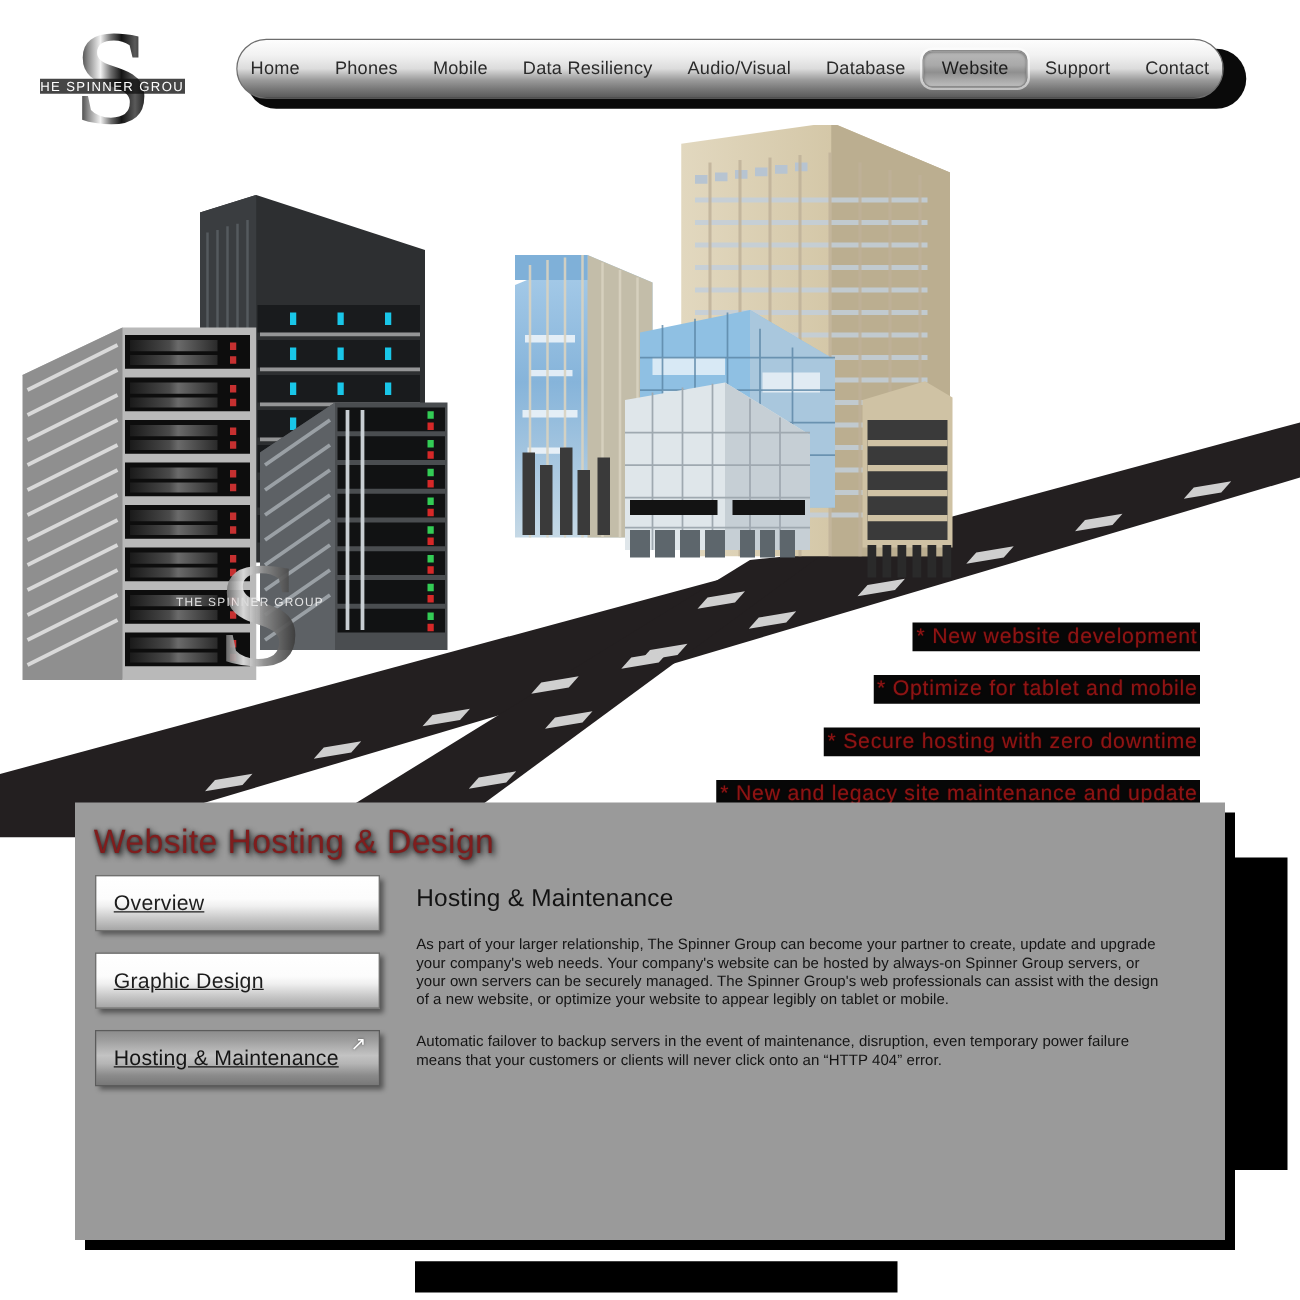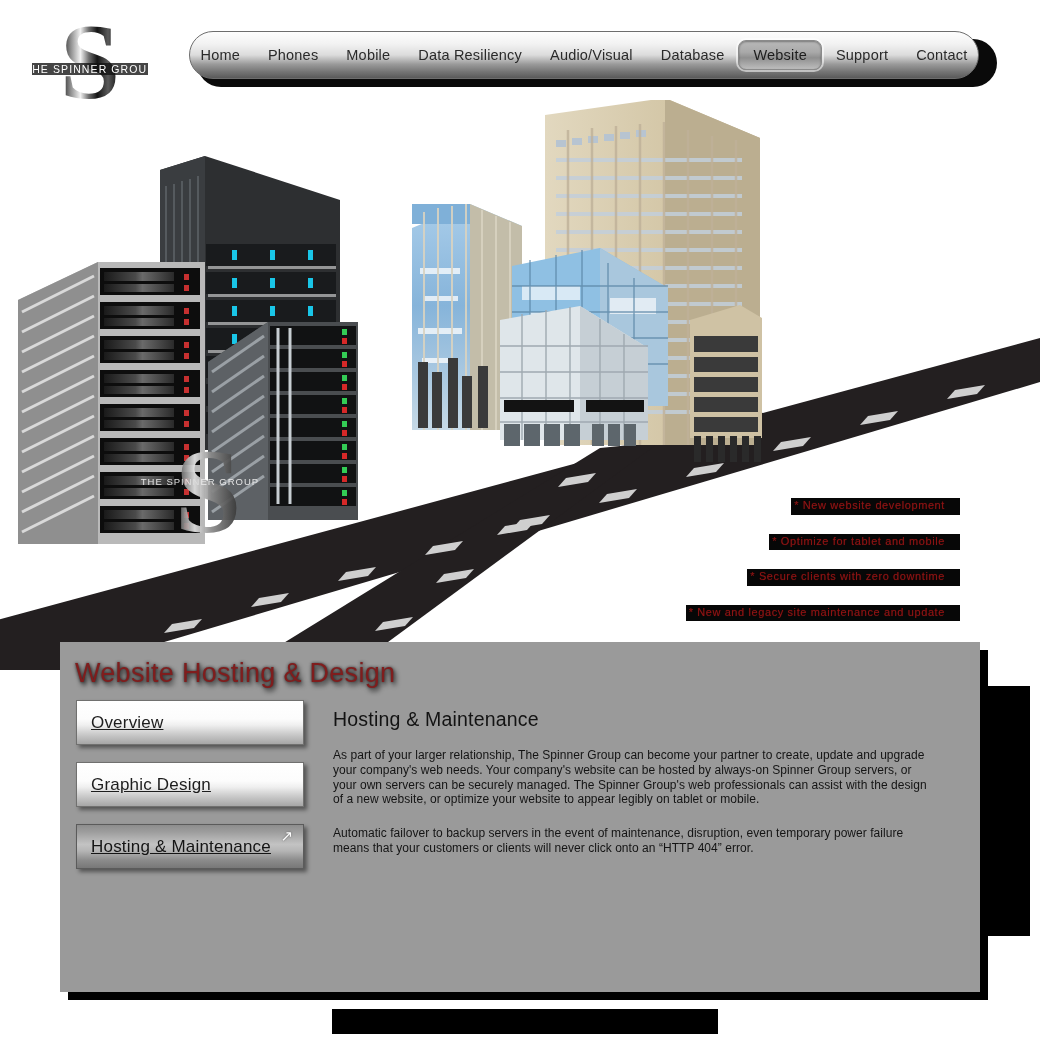--- a/index.html
+++ b/index.html
@@ -46,22 +46,22 @@
   
   .illus{position:absolute;left:0;top:100px;width:1040px;height:560px;}
 
   
   .road{position:absolute;left:0;top:330px;width:1040px;height:340px;}
 
   
   .bullets{position:absolute;left:560px;top:498px;width:400px;}
   .bullet{
     background:#070707;color:#8e1414;
-    font-size:11px;letter-spacing:.6px;
-    padding:2px 15px 3px 3px;
+    font-size:17px;letter-spacing:.6px;
+    padding:2px 2px 3px 3px;
     display:inline-block;white-space:nowrap;line-height:1.05;
     text-shadow:0 0 1px #5a0b0b;
   }
   .brow{display:flex;justify-content:flex-end;margin-bottom:19px;}
 
   
   .panel-blackblock{position:absolute;left:988px;top:686px;width:42px;height:250px;background:#000;}
   .panel-shadow{position:absolute;left:68px;top:650px;width:920px;height:350px;background:#000;}
   .panel{
     position:absolute;left:60px;top:642px;width:920px;height:350px;
@@ -512,21 +512,21 @@
   </svg>
 
   <div class="bullets">
     <div class="brow">
         <span class="bullet">* New website development</span>
       </div>
     <div class="brow">
         <span class="bullet">* Optimize for tablet and mobile</span>
       </div>
     <div class="brow">
-        <span class="bullet">* Secure clients with zero downtime</span>
+        <span class="bullet">* Secure hosting with zero downtime</span>
       </div>
     <div class="brow">
         <span class="bullet">* New and legacy site maintenance and update</span>
       </div>
   </div>
 
   <div class="panel-blackblock"></div>
   <div class="panel-shadow"></div>
   <div class="panel"></div>
 

